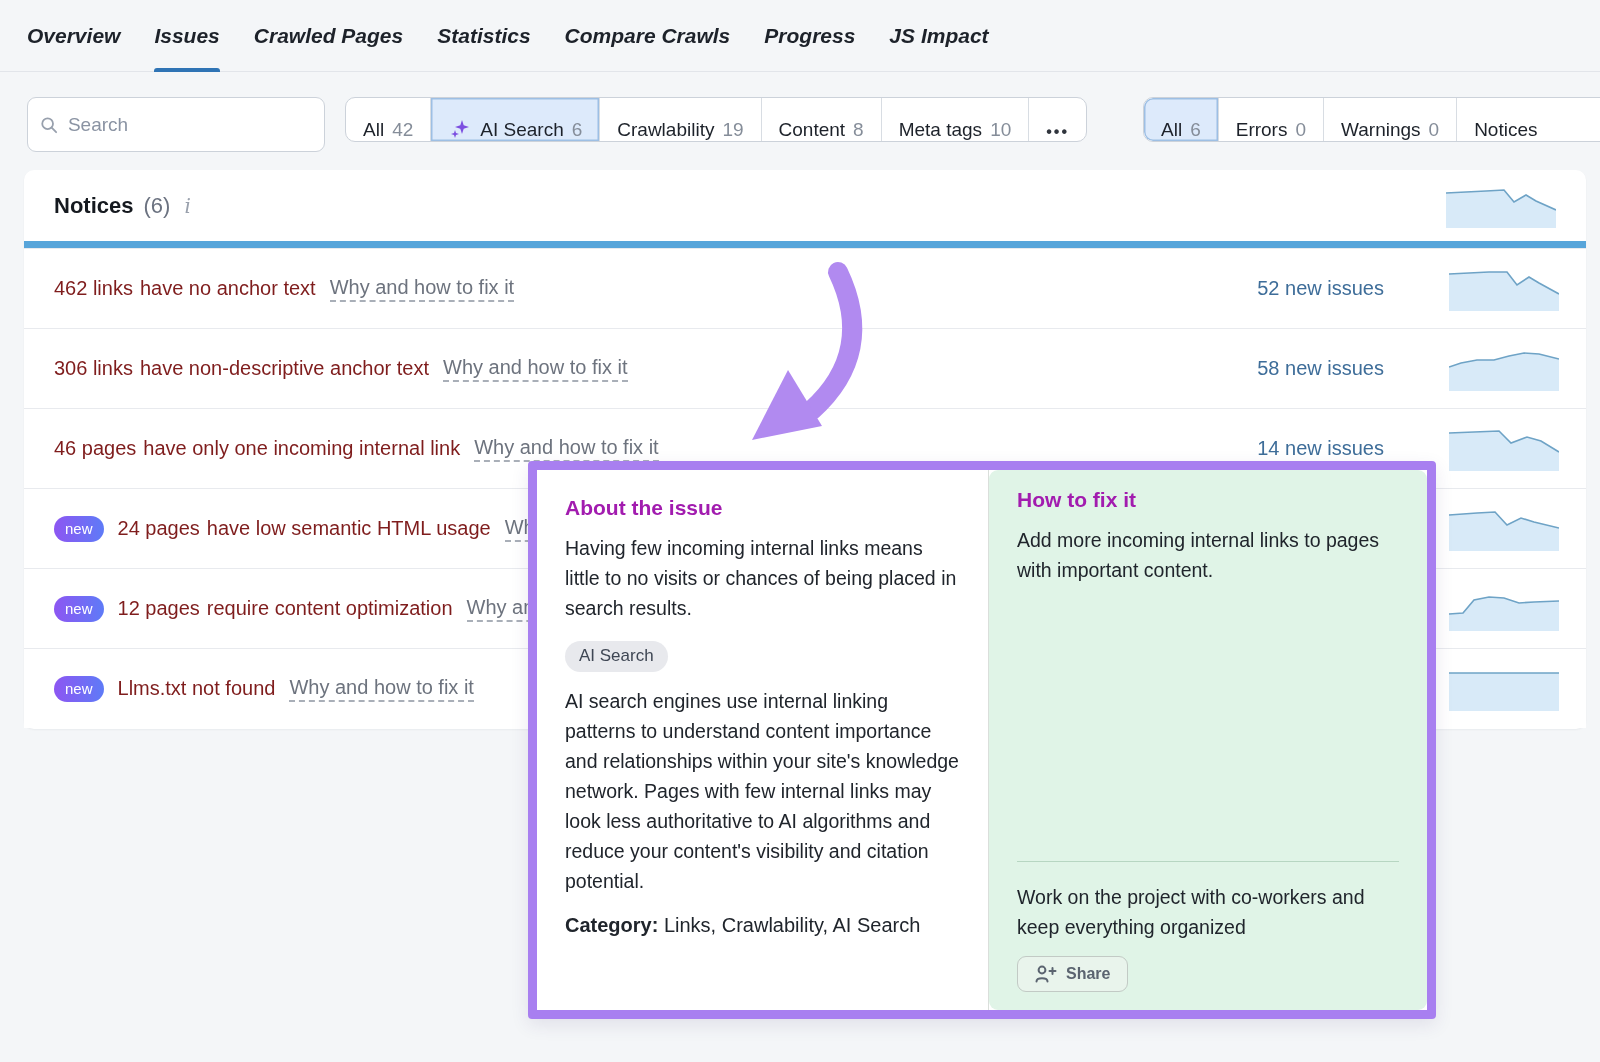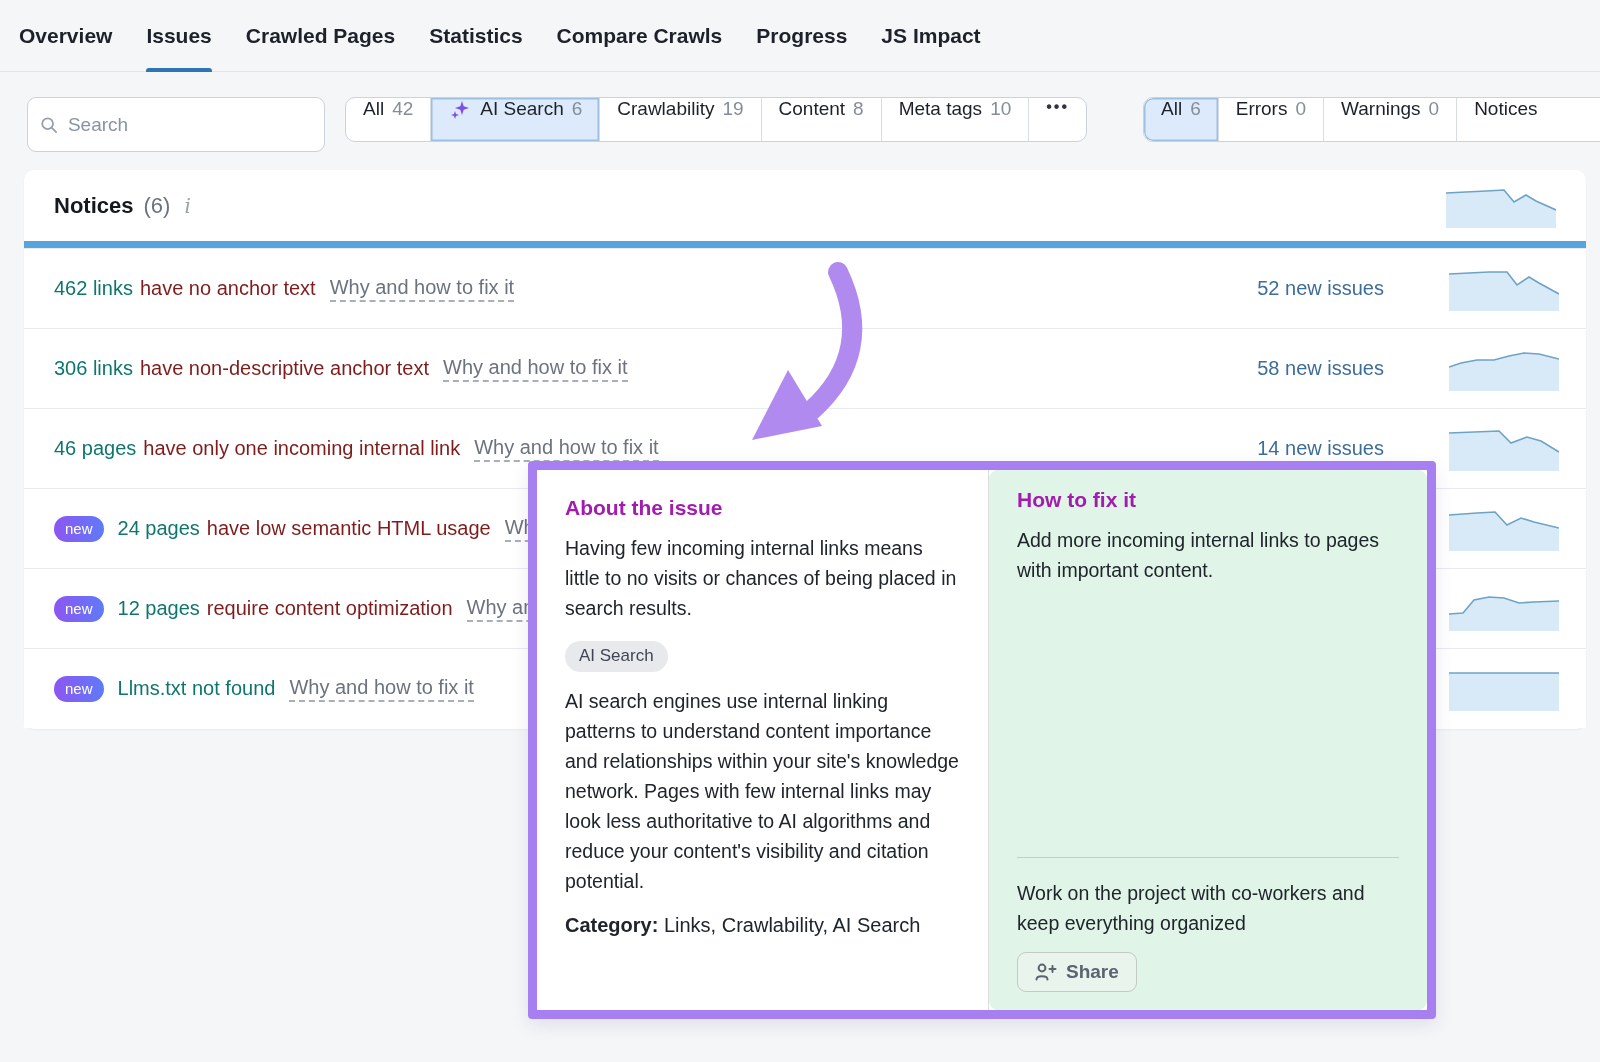--- a/index.html
+++ b/index.html
@@ -7,21 +7,21 @@
   body {
     font-family:"Liberation Sans","DejaVu Sans",sans-serif;
     background:#f4f6f8; color:#1c2127; overflow:hidden; position:relative;
   }
   .page { position:absolute; inset:0; overflow:hidden; }
 
   
   .topnav {
     position:absolute; left:0; top:0; width:1600px; height:72px;
     background:#f4f6f8; border-bottom:1px solid #e2e5ea;
-    display:flex; align-items:center; gap:34px; padding-left:19px;
+    display:flex; align-items:center; gap:34px; padding-left:27px;font-style:italic;
   }
   .tab { font-size:21px; font-weight:700; color:#1d222a; cursor:pointer;
          height:72px; display:flex; align-items:center; position:relative; }
   .tab.active::after {
     content:""; position:absolute; left:0; right:0; bottom:0;
     height:4px; background:#2f74b5; border-radius:3px 3px 0 0;
   }
 
   
   .filterbar { position:absolute; left:0; top:97px; width:1600px; height:46px; }
@@ -36,21 +36,21 @@
   }
   .searchbox input::placeholder { color:#8a93a3; }
 
   .seg {
     position:absolute; top:0; height:45px; background:#fff;
     border:1px solid #ccd2da; border-radius:10px; display:flex; overflow:hidden;
   }
   .seg1 { left:345px; }
   .seg2 { left:1143px; width:470px; }
   .chip {
-    display:flex; align-items:flex-start; gap:8px; padding:0 17px; font-size:19px;
+    display:flex; align-items:flex-end; gap:8px; padding:0 17px; font-size:19px;
     color:#1d222a; border-left:1px solid #d8dde3; cursor:pointer; white-space:nowrap;
   }
   .chip:first-child { border-left:none; }
   .chip .cnt { color:#858d99; }
   .chip.sel { background:#ddeafb; box-shadow:inset 0 0 0 1.5px #9dbfe4; }
   .chip.sel-round { border-radius:9px 0 0 9px; }
   .dots { letter-spacing:2px; font-weight:700; color:#30353d; font-size:16px; }
 
   
   .card {
@@ -71,21 +71,21 @@
 
   .row {
     height:80px; border-top:1px solid #e8eaee; display:flex; align-items:center;
     padding:0 30px; position:relative; background:#fff;
   }
   .row:first-of-type { border-top:none; }
   .badge {
     font-size:15px; color:#fff; padding:4px 11px 5px; border-radius:999px;
     background:linear-gradient(90deg,#8d56f2,#5e7bf7); margin-right:14px;
   }
-  .rlink { color:#0f766e; font-size:20px; cursor:pointer; }
+  .rlink { color:#7f1d1d; font-size:20px; cursor:pointer; }
   .rtext { font-size:20px; color:#7f1d1d; margin-left:7px; white-space:nowrap; }
   .why {
     font-size:20px; color:#6d737e; margin-left:14px; cursor:pointer;
     border-bottom:2px dashed #a9afb8; padding-bottom:1px; white-space:nowrap;
   }
   .newiss {
     position:absolute; right:202px; font-size:20px; color:#3e6d99;
     cursor:pointer; white-space:nowrap;
   }
   .row-spark { position:absolute; right:27px; top:18px; }
@@ -108,21 +108,21 @@
     padding:5px 14px 6px; border-radius:999px; margin:18px 0 14px;
   }
   .cat { font-size:20px; line-height:30px; color:#20252c; margin-top:14px; }
   .cat b { font-weight:700; }
   .pop-spacer { flex:1; }
   .mint-div { height:1px; background:#b7d6c2; margin-bottom:20px; }
   .collab { font-size:19.5px; line-height:30px; color:#20252c; margin-bottom:14px; }
   .sharebtn {
     display:inline-flex; align-items:center; gap:9px; width:fit-content;
     border:1px solid #c2cac5; background:#e9f4ec; color:#5b6470;
-    font-size:19px; font-weight:600; padding:8px 17px; border-radius:9px; cursor:pointer;
+    font-size:16px; font-weight:600; padding:8px 17px; border-radius:9px; cursor:pointer;
   }
 </style>
 </head>
 <body>
 
 <div class="page">
 
   <div class="topnav">
     <div class="tab">Overview</div>
     <div class="tab active">Issues</div>

